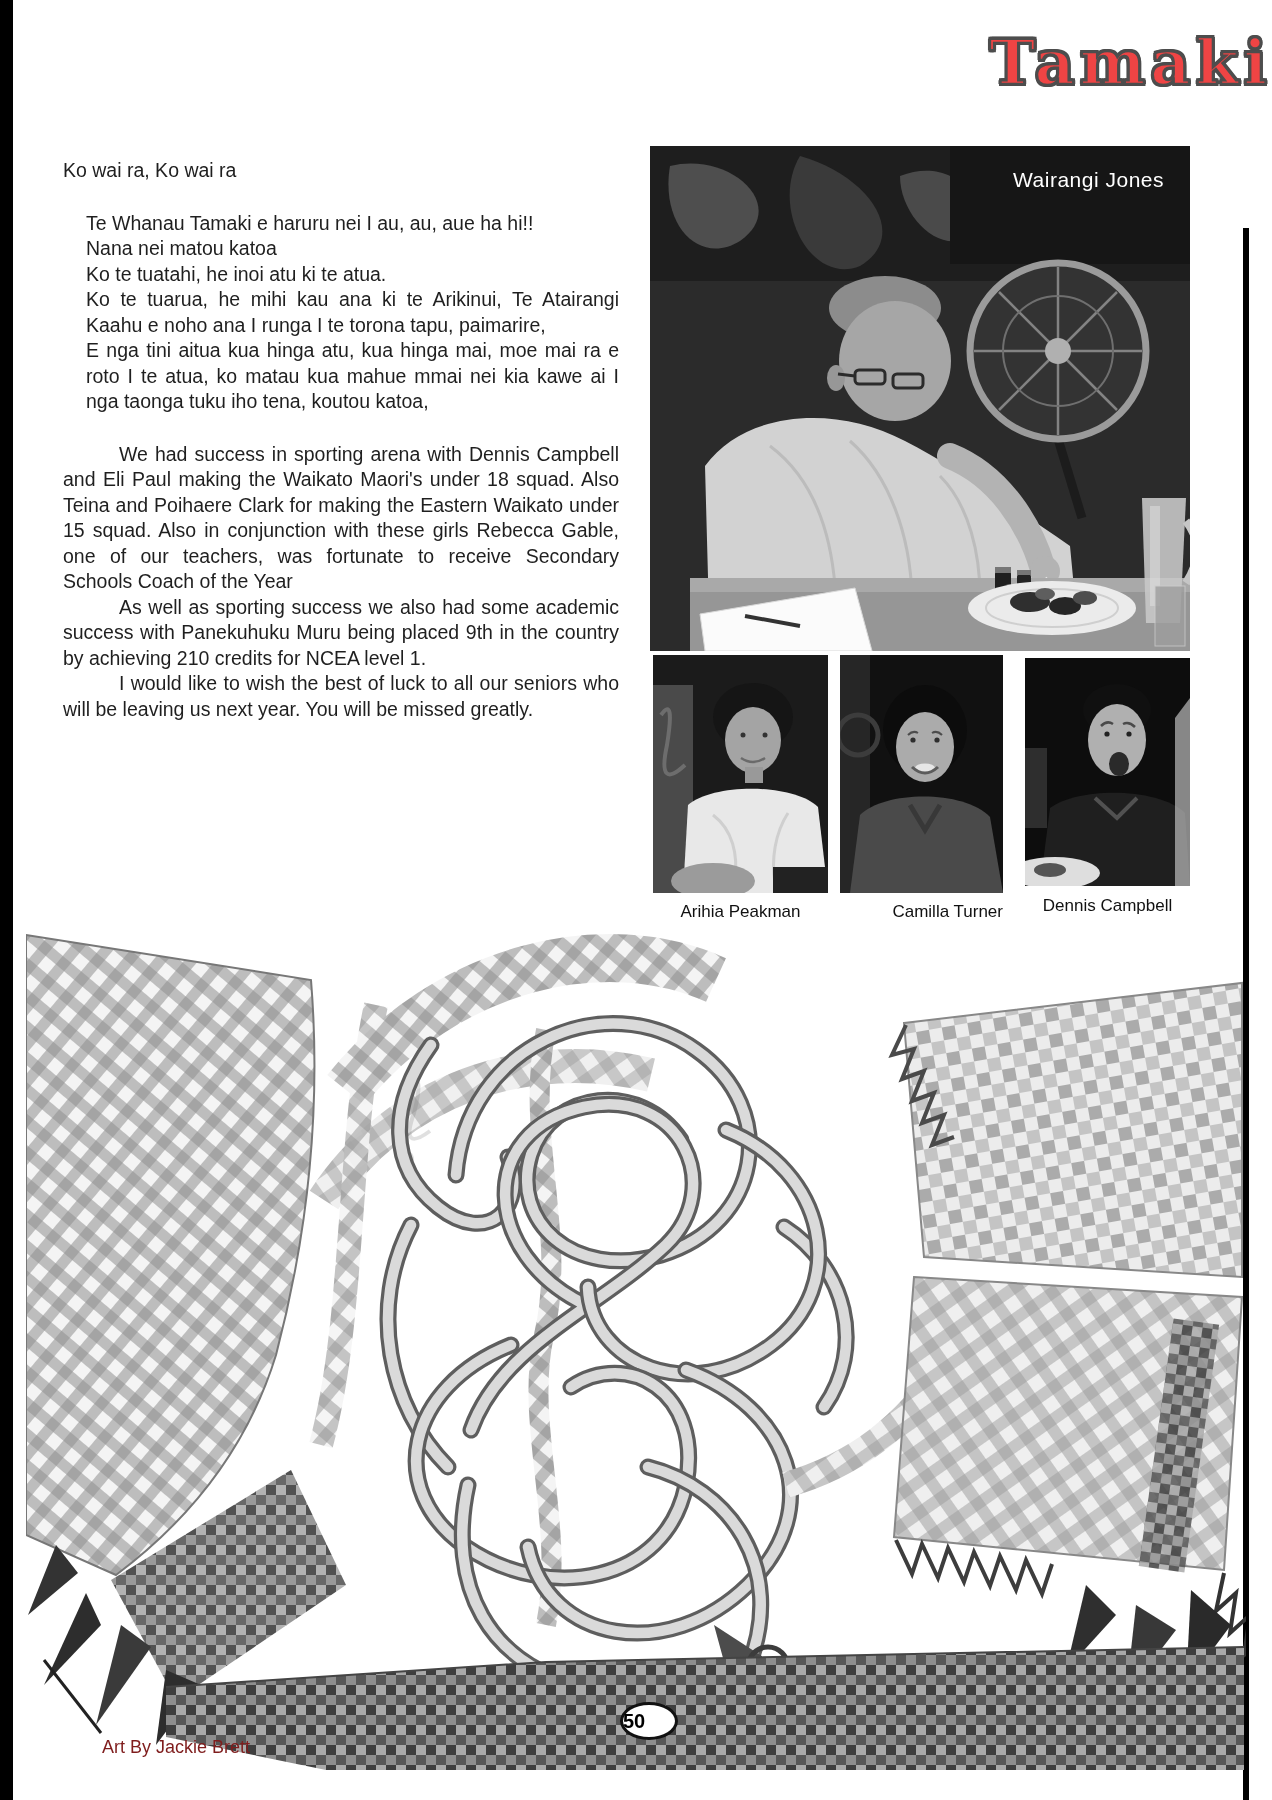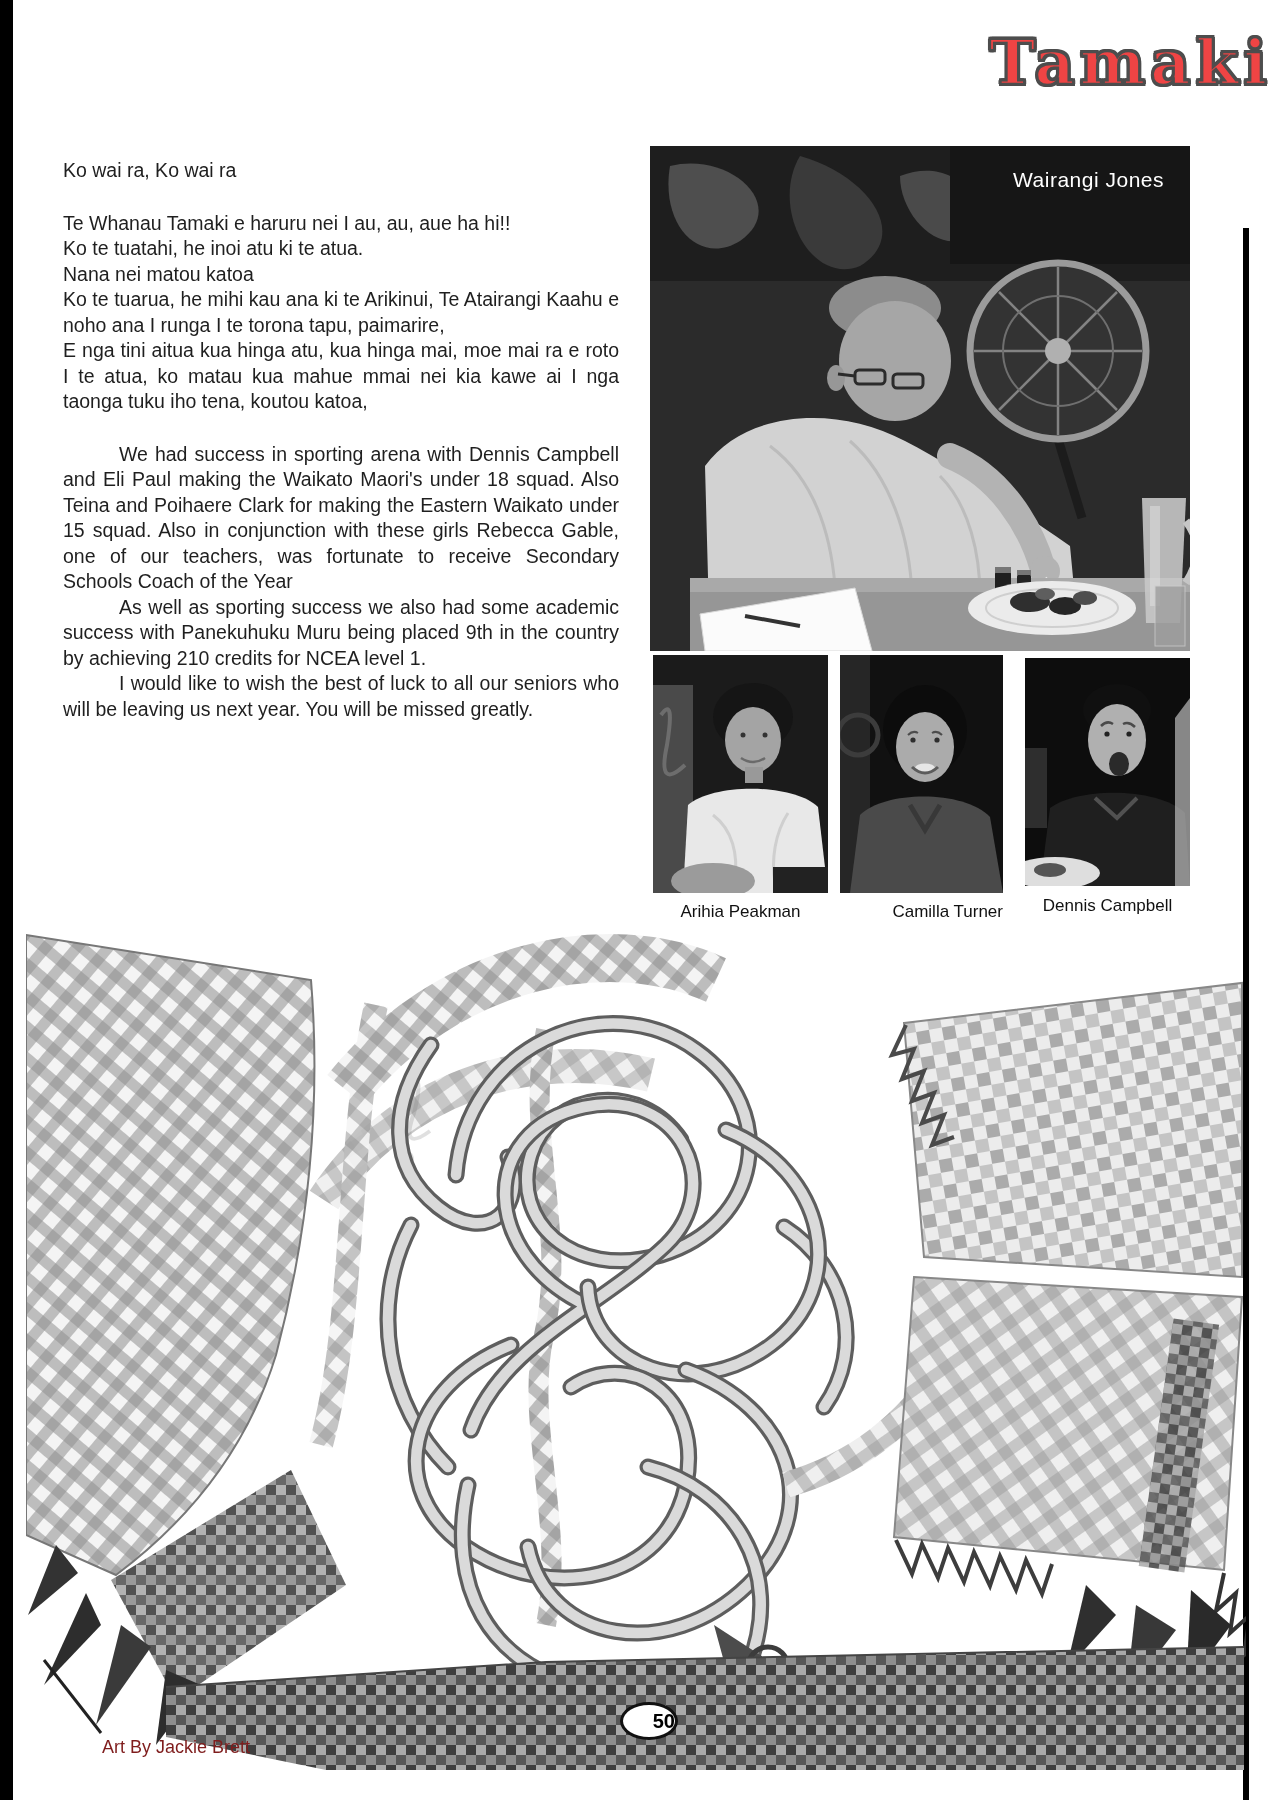--- a/index.html
+++ b/index.html
@@ -17,21 +17,21 @@
     font-family:"DejaVu Serif", serif;font-weight:bold;font-size:62px;
     letter-spacing:5px;color:#ef4444;
     -webkit-text-stroke:2.4px #4d4d4d;
     text-shadow:2px 0 0 #4d4d4d,-2px 0 0 #4d4d4d,0 2px 0 #4d4d4d,0 -2px 0 #4d4d4d,
                 1.6px 1.6px 0 #4d4d4d,-1.6px -1.6px 0 #4d4d4d,
                 1.6px -1.6px 0 #4d4d4d,-1.6px 1.6px 0 #4d4d4d;
   }
 
   #text-col{left:63px;top:158px;width:556px;font-size:19.5px;line-height:25.5px;}
   .opening{margin-bottom:27px;}
-  .mihi-line{text-align:justify;}
+  .mihi-line{text-align:justify;margin-left:23px;}
   .paras{margin-top:27px;}
   .paras p{margin:0;text-align:justify;text-indent:56px;}
 
   .photo{overflow:hidden;background:#0f766e;}
   .photo svg{display:block;width:100%;height:100%;}
   #main-photo{left:650px;top:146px;width:540px;height:505px;}
   .photo-caption-overlay{
     position:absolute;top:22px;right:26px;color:#fff;font-size:21px;letter-spacing:.5px;
   }
 
@@ -44,39 +44,39 @@
   #cap-3{left:1025px;top:896px;width:165px;}
 
   #artwork{left:26px;top:925px;width:1220px;height:850px;}
   #artwork svg{display:block;width:100%;height:100%;}
   .rib-o{fill:none;stroke:#5e5e5e;stroke-width:17;stroke-linecap:round;}
   .rib-i{fill:none;stroke:#dadada;stroke-width:10.5;stroke-linecap:round;}
 
   #page-oval{
     left:620px;top:1702px;width:58px;height:38px;background:#fff;
     border:3.5px solid #111;border-radius:50%;
-    display:flex;align-items:center;justify-content:flex-end;
+    display:flex;align-items:center;justify-content:flex-start;
     font-weight:bold;font-size:20px;color:#000;box-sizing:border-box;z-index:5;
   }
   #art-credit{left:102px;top:1737px;font-size:18px;color:#7f1d1d;z-index:5;}
 </style>
 </head>
 <body>
 
 <div class="abs" id="left-bar"></div>
 <div class="abs" id="right-line"></div>
 
 <div class="abs" id="page-title">Tamaki</div>
 
 <div class="abs" id="text-col">
   <div class="opening">Ko wai ra, Ko wai ra</div>
   <div>
     <div class="mihi-line">Te Whanau Tamaki e haruru nei I au, au, aue ha hi!!</div>
+    <div class="mihi-line">Nana nei matou katoa</div>
     <div class="mihi-line">Ko te tuatahi, he inoi atu ki te atua.</div>
-    <div class="mihi-line">Nana nei matou katoa</div>
     <div class="mihi-line">Ko te tuarua, he mihi kau ana ki te Arikinui, Te Atairangi Kaahu e noho ana I runga I te torona tapu, paimarire,</div>
     <div class="mihi-line">E nga tini aitua kua hinga atu, kua hinga mai, moe mai ra e roto I te atua, ko matau kua mahue mmai nei kia kawe ai I nga taonga tuku iho tena, koutou katoa,</div>
   </div>
   <div class="paras">
     <p>We had success in sporting arena with Dennis Campbell and Eli Paul making the Waikato Maori's under 18 squad. Also Teina and Poihaere Clark for making the Eastern Waikato under 15 squad.  Also in conjunction with these girls Rebecca Gable, one of our teachers, was fortunate to receive Secondary Schools Coach of the Year</p>
     <p>As well as sporting success we also had some academic success with Panekuhuku Muru being placed 9th in the country by achieving 210 credits for NCEA level 1.</p>
     <p>I would like to wish the best of luck to all our seniors who will be leaving us next year. You will be missed greatly.</p>
   </div>
 </div>
 

